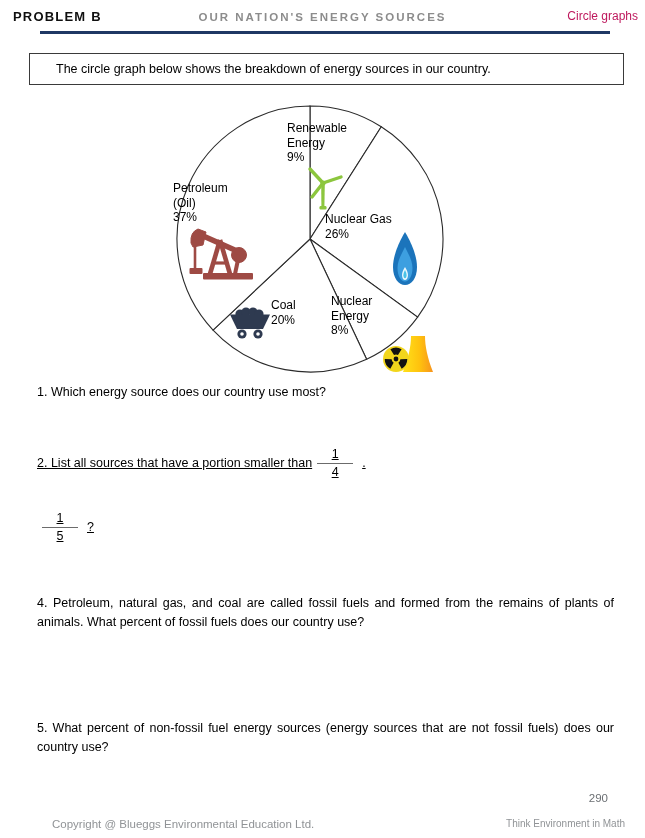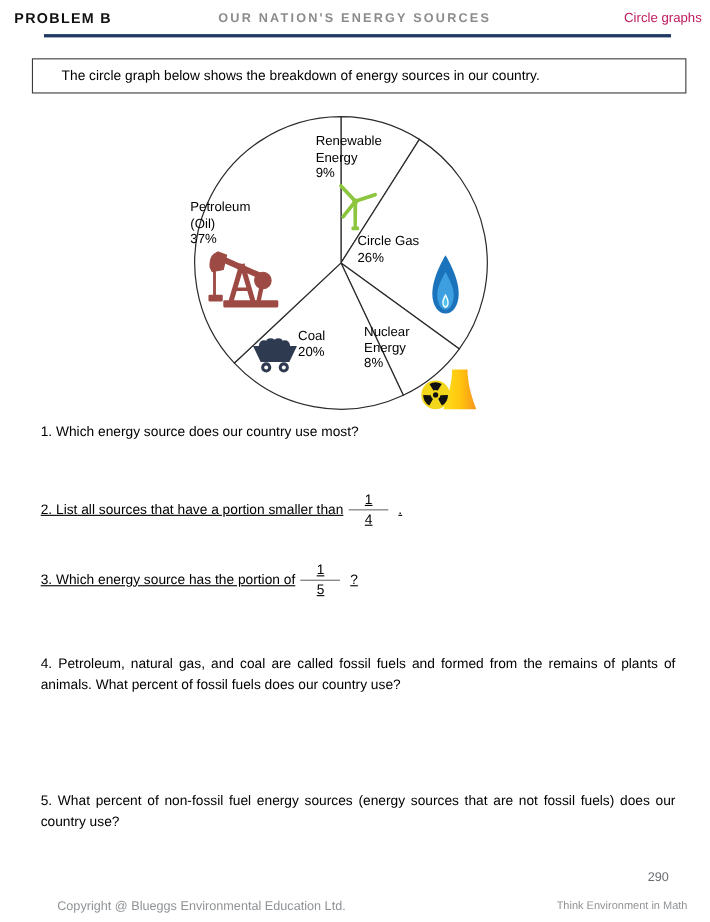--- a/index.html
+++ b/index.html
@@ -61,21 +61,21 @@
     <path d="M150,150 L206.63,270.34 A133,133 0 0 1 53.05,241.04 Z" fill="#ffffff" stroke="#2b2b2b" stroke-width="1.1"></path>
     <path d="M150,150 L53.05,241.04 A133,133 0 0 1 150.00,17.00 Z" fill="#ffffff" stroke="#2b2b2b" stroke-width="1.1"></path>
   </svg>
 
 <div class="abs slice-label" style="left:287px; top:121px; width:100px;">
   <div class="slice-name">Renewable
 Energy</div>
   <div class="slice-pct">9%</div>
 </div>
 <div class="abs slice-label" style="left:325px; top:212px; width:100px;">
-  <div class="slice-name">Circle Gas</div>
+  <div class="slice-name">Nuclear Gas</div>
   <div class="slice-pct">26%</div>
 </div>
 <div class="abs slice-label" style="left:331px; top:294px; width:70px;">
   <div class="slice-name">Nuclear
 Energy</div>
   <div class="slice-pct">8%</div>
 </div>
 <div class="abs slice-label" style="left:271px; top:298px; width:46px;">
   <div class="slice-name">Coal</div>
   <div class="slice-pct">20%</div>
@@ -158,21 +158,20 @@
 <div class="abs question q-row" style="top:439px;">
   <span>2. List all sources that have a portion smaller than</span>
   <span class="frac">
     <span class="num">1</span>
     <span class="den">4</span>
   </span>
   <span class="frac-suffix">.</span>
 </div>
 
 <div class="abs question q-row" style="top:503px;">
-  <span>3. Which energy source has the portion of</span>
   <span class="frac">
     <span class="num">1</span>
     <span class="den">5</span>
   </span>
   <span class="frac-suffix">?</span>
 </div>
 
 <div class="abs question q-justify" style="top:594px;">4. Petroleum, natural gas, and coal are called fossil fuels and formed from the remains of plants of animals. What percent of fossil fuels does our country use?</div>
 <div class="abs question q-justify" style="top:719px;">5. What percent of non-fossil fuel energy sources (energy sources that are not fossil fuels) does our country use?</div>
 

